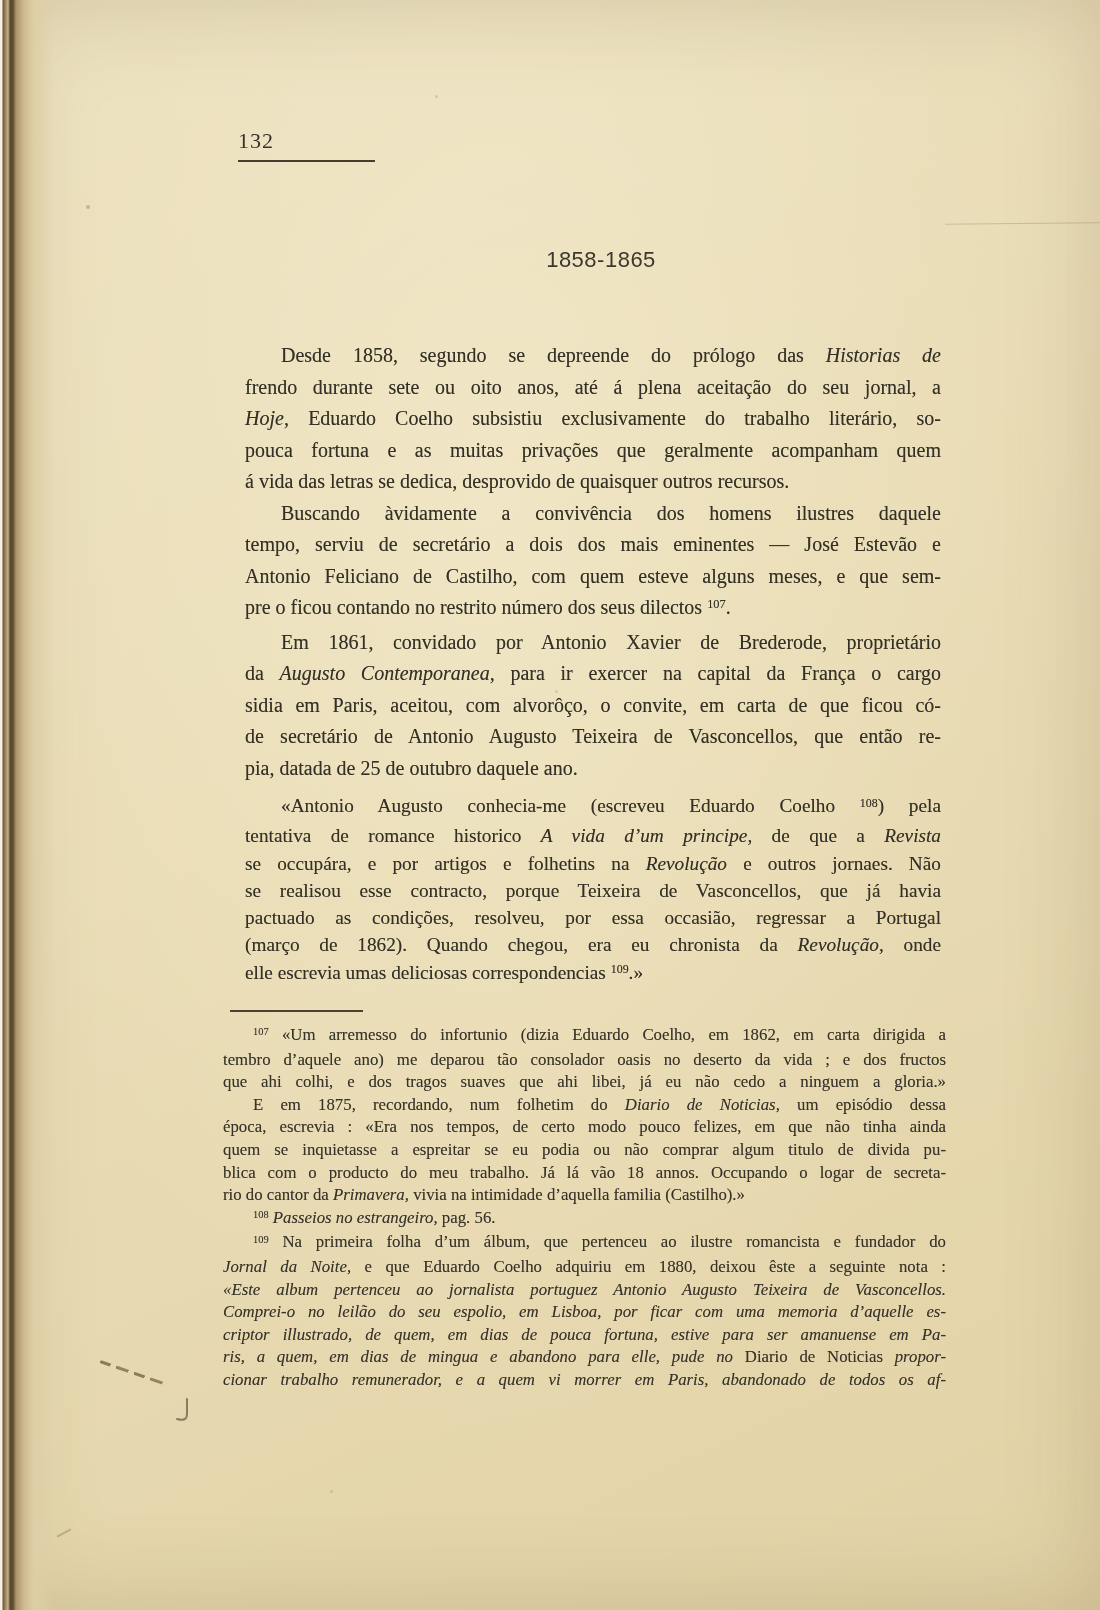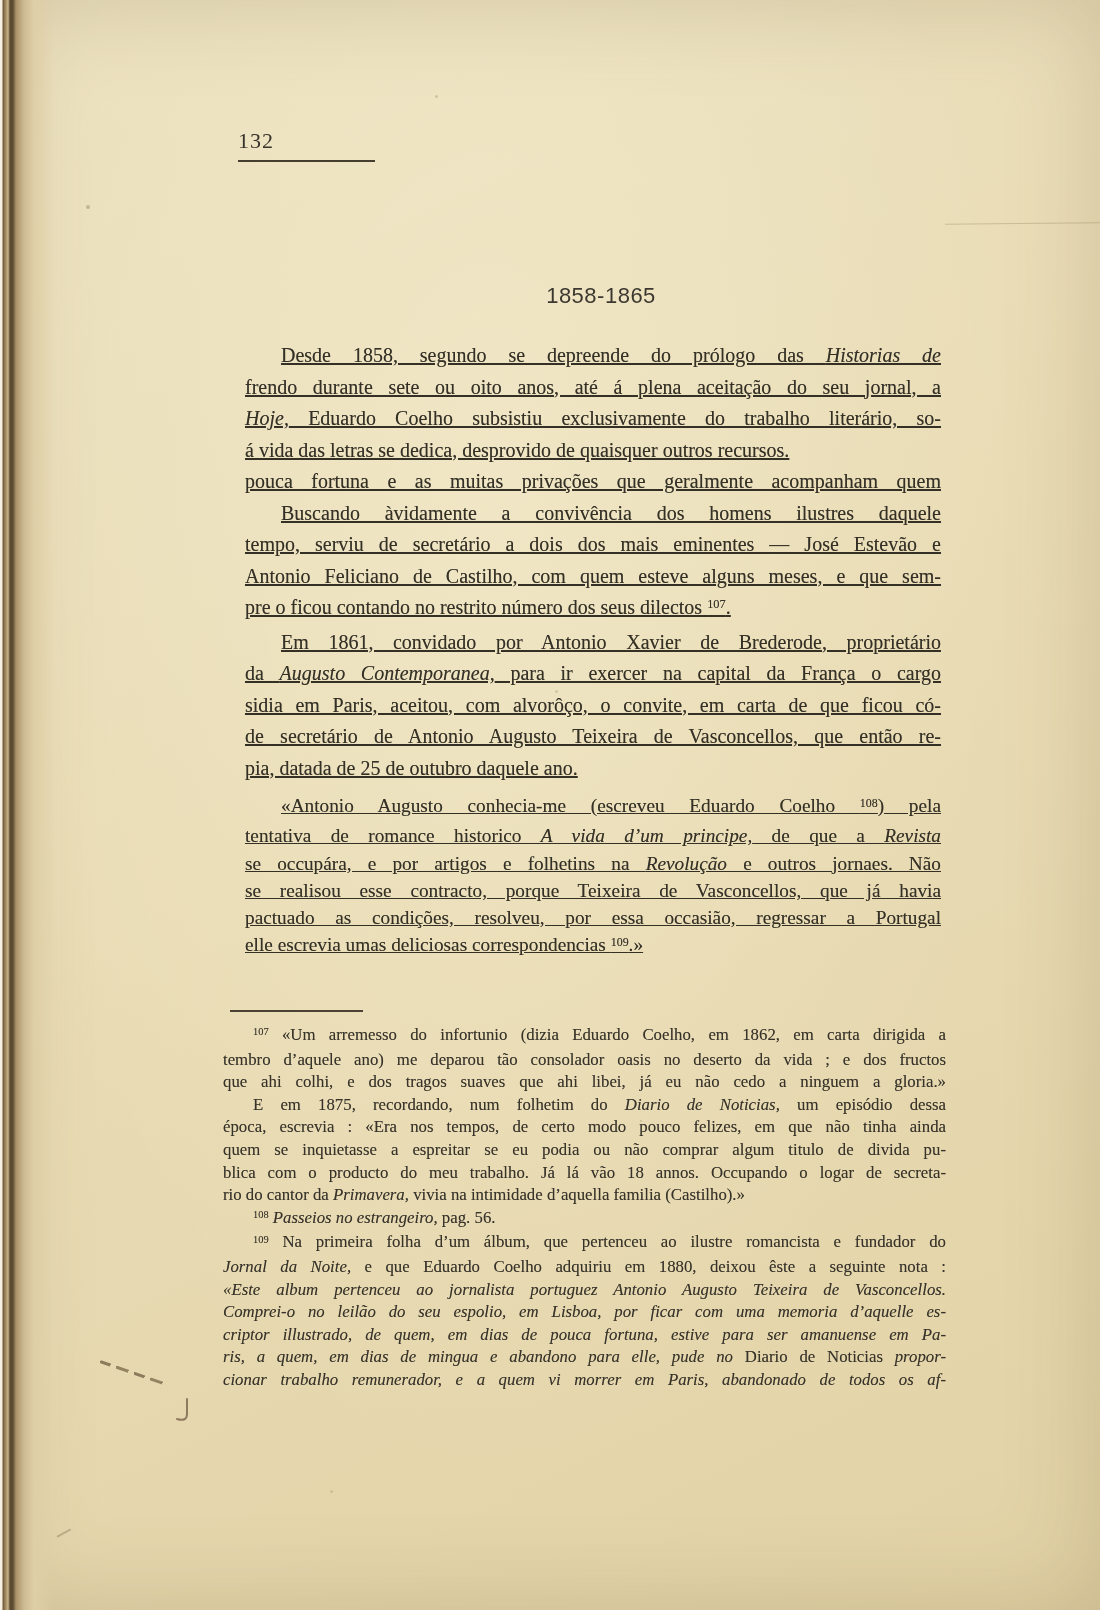--- a/index.html
+++ b/index.html
@@ -34,28 +34,27 @@
   .page-num-rule {
     position: absolute; left: 238px; top: 160px; width: 137px; height: 2px;
     background: #453d2d;
   }
   .heading {
     position: absolute; left: 245px; top: 247px; width: 712px;
     text-align: center;
     font-family: "Liberation Sans", sans-serif;
     font-size: 22px; letter-spacing: 0.5px;
     color: #3c3830;
-    margin-top: 36px;
   }
   .body-text {
     position: absolute; left: 245px; top: 340px; width: 696px;
     color: #343026; font-size: 20px;
     text-shadow: 0 0 0.5px rgba(52,48,40,0.45);
   }
-  .body-text .line { line-height: 31.5px; text-align: justify; text-align-last: justify; text-decoration: underline; -moz-text-align-last: justify; }
+  .body-text .line { line-height: 31.5px; text-align: justify; text-align-last: justify; -moz-text-align-last: justify; }
   .body-text .para.quote { margin-top: 8px; }
   .body-text .para.quote .line { line-height: 27.3px; font-size: 19.3px; }
   .body-text .line.first { padding-left: 36px; }
   .footnotes {
     position: absolute; left: 223px; top: 1024px; width: 723px;
     color: #37332a; font-size: 16.8px;
     text-shadow: 0 0 0.4px rgba(55,51,42,0.4);
   }
   .footnotes .line { line-height: 22.6px; text-align: justify; text-align-last: justify; -moz-text-align-last: justify; }
   .footnotes .line.first { padding-left: 30px; }
@@ -104,42 +103,43 @@
   <div class="page-num">132</div>
   <div class="page-num-rule"></div>
 
   <div class="heading">1858-1865</div>
 
   <div class="body-text" id="body-text">
       <div class="para">
         <div class="line first"><span>Desde 1858, segundo se depreende do prólogo das </span><span class="it">Historias de</span></div>
         <div class="line"><span>frendo durante sete ou oito anos, até á plena aceitação do seu jornal, a</span></div>
         <div class="line"><span class="it">Hoje,</span><span> Eduardo Coelho subsistiu exclusivamente do trabalho literário, so-</span></div>
+        <div class="line"><span>pouca fortuna e as muitas privações que geralmente acompanham quem</span></div>
         <div class="line rag"><span>á vida das letras se dedica, desprovido de quaisquer outros recursos.</span></div>
-        <div class="line"><span>pouca fortuna e as muitas privações que geralmente acompanham quem</span></div>
       </div>
       <div class="para">
         <div class="line first"><span>Buscando àvidamente a convivência dos homens ilustres daquele</span></div>
         <div class="line"><span>tempo, serviu de secretário a dois dos mais eminentes — José Estevão e</span></div>
         <div class="line"><span>Antonio Feliciano de Castilho, com quem esteve alguns meses, e que sem-</span></div>
         <div class="line rag"><span>pre o ficou contando no restrito número dos seus dilectos </span><span class="sup">107</span><span>.</span></div>
       </div>
       <div class="para">
         <div class="line first"><span>Em 1861, convidado por Antonio Xavier de Brederode, proprietário</span></div>
         <div class="line"><span>da </span><span class="it">Augusto Contemporanea,</span><span> para ir exercer na capital da França o cargo</span></div>
         <div class="line"><span>sidia em Paris, aceitou, com alvorôço, o convite, em carta de que ficou có-</span></div>
         <div class="line"><span>de secretário de Antonio Augusto Teixeira de Vasconcellos, que então re-</span></div>
         <div class="line rag"><span>pia, datada de 25 de outubro daquele ano.</span></div>
       </div>
       <div class="para quote">
         <div class="line first"><span>«Antonio Augusto conhecia-me (escreveu Eduardo Coelho </span><span class="sup">108</span><span>) pela</span></div>
         <div class="line"><span>tentativa de romance historico </span><span class="it">A vida d’um principe,</span><span> de que a </span><span class="it">Revista</span></div>
         <div class="line"><span>se occupára, e por artigos e folhetins na </span><span class="it">Revolução</span><span> e outros jornaes. Não</span></div>
         <div class="line"><span>se realisou esse contracto, porque Teixeira de Vasconcellos, que já havia</span></div>
         <div class="line"><span>pactuado as condições, resolveu, por essa occasião, regressar a Portugal</span></div>
+        <div class="line"><span>(março de 1862). Quando chegou, era eu chronista da </span><span class="it">Revolução,</span><span> onde</span></div>
         <div class="line rag"><span>elle escrevia umas deliciosas correspondencias </span><span class="sup">109</span><span>.»</span></div>
       </div>
     </div>
 
   <div class="fn-rule"></div>
 
   <div class="footnotes" id="footnotes">
       <div class="para">
         <div class="line first"><span class="sup">107</span><span> «Um arremesso do infortunio (dizia Eduardo Coelho, em 1862, em carta dirigida a</span></div>
         <div class="line"><span>tembro d’aquele ano) me deparou tão consolador oasis no deserto da vida ; e dos fructos</span></div>

